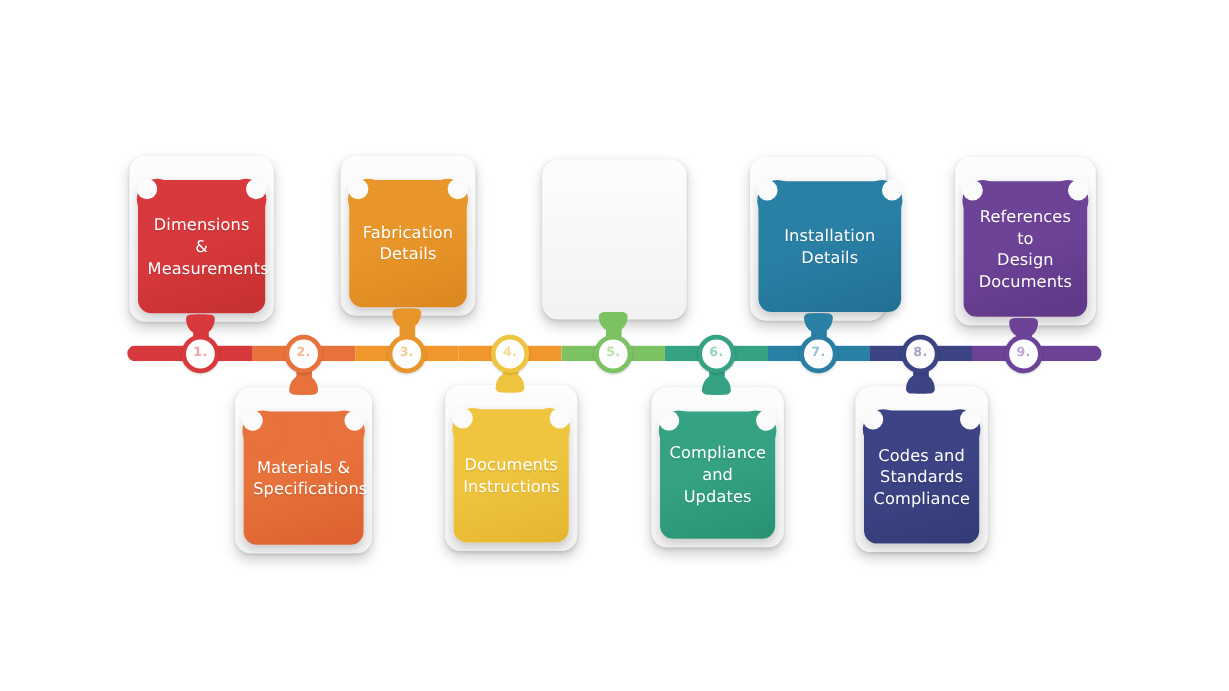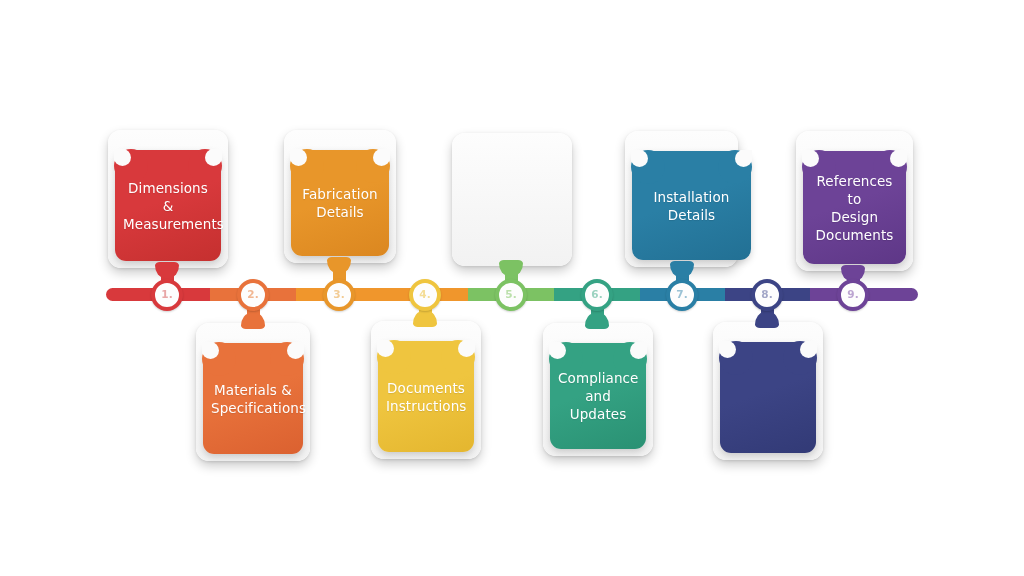--- a/index.html
+++ b/index.html
@@ -316,17 +316,20 @@
         <div class="card-plate"></div>
         <div class="card-face" style="--face: #fbfbfb; background: linear-gradient(160deg, rgb(60, 68, 133) 0%, rgb(60, 68, 133) 45%, rgb(50, 58, 118) 100%);">
           <div class="notch left" style="background: transparent;">
             <div style="position: absolute; left: 0px; top: 0px; width: 17px; height: 17px; border-radius: 0px; background: rgb(251, 251, 251);"></div>
             <div style="position: absolute; left: 0px; top: 0px; width: 34px; height: 34px; border-radius: 50%; background: rgb(60, 68, 133);"></div>
           </div>
           <div class="notch right" style="background: transparent;">
             <div style="position: absolute; right: 0px; top: 0px; width: 17px; height: 17px; background: rgb(251, 251, 251);"></div>
             <div style="position: absolute; right: 0px; top: 0px; width: 34px; height: 34px; border-radius: 50%; background: rgb(60, 68, 133);"></div>
           </div>
+          <div class="card-label">Codes and
+Standards
+Compliance</div>
         </div>
       </div>
     </div>
 
 </div>
 
 </body></html>

